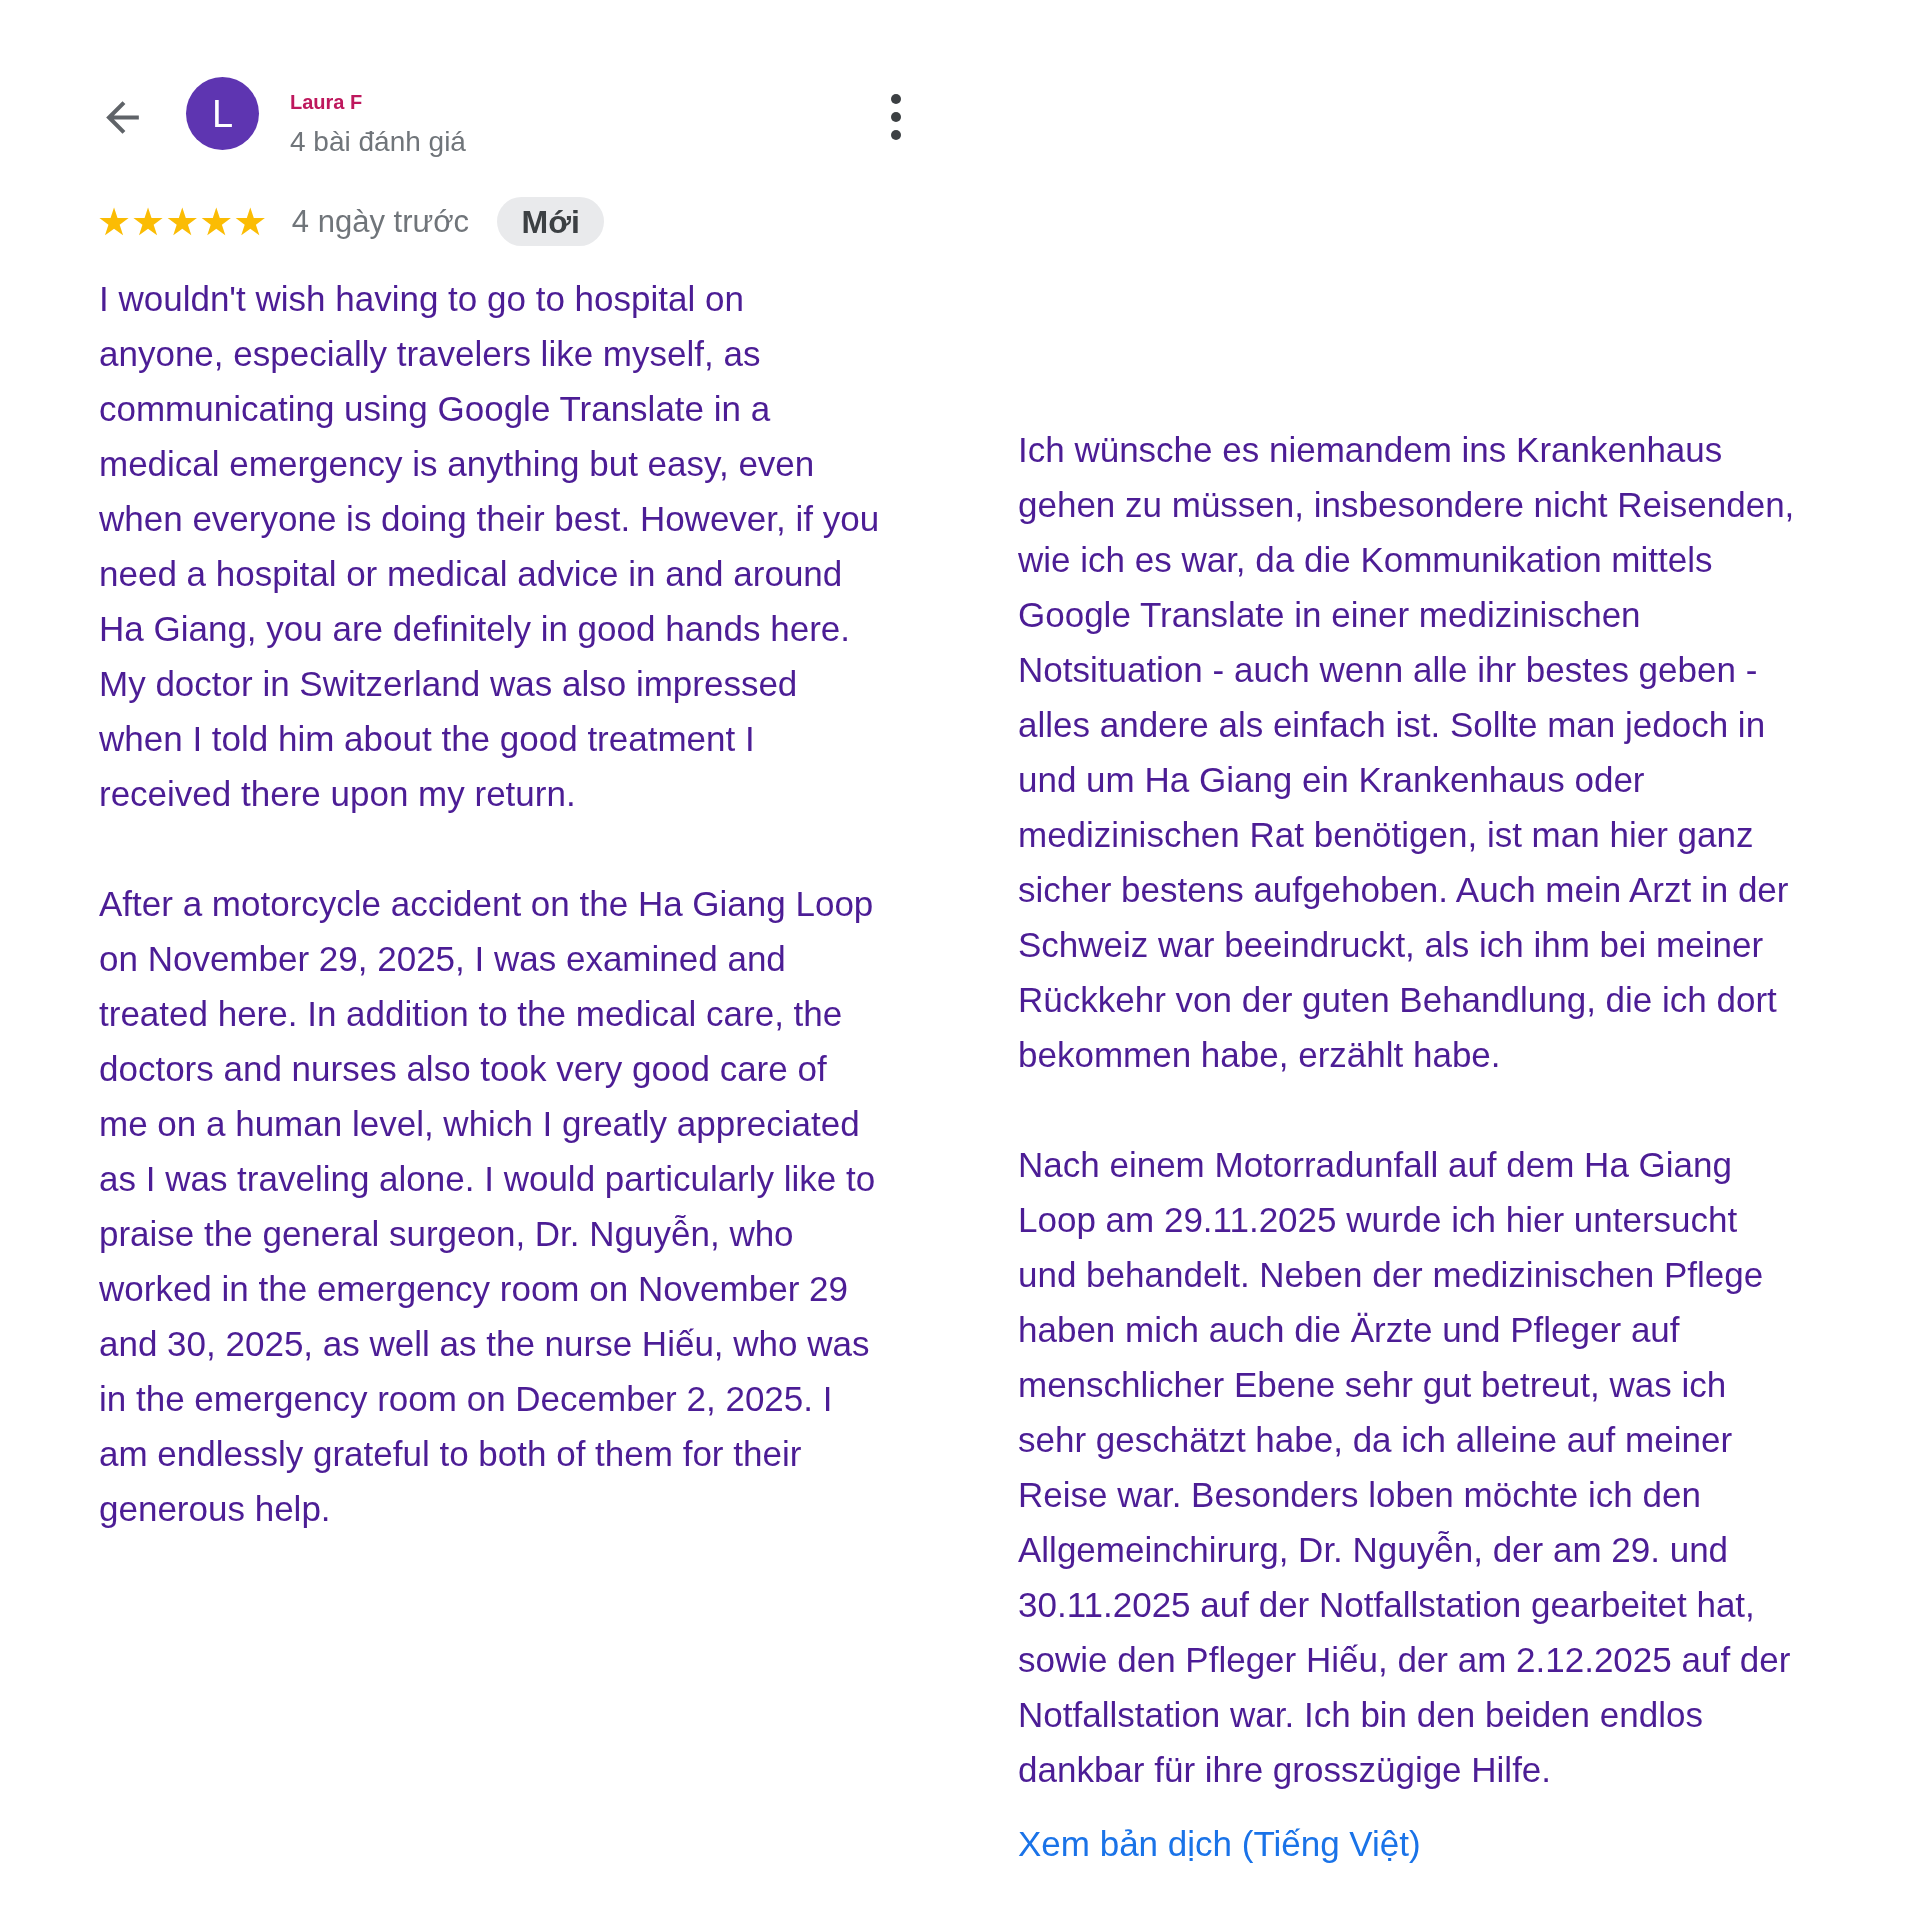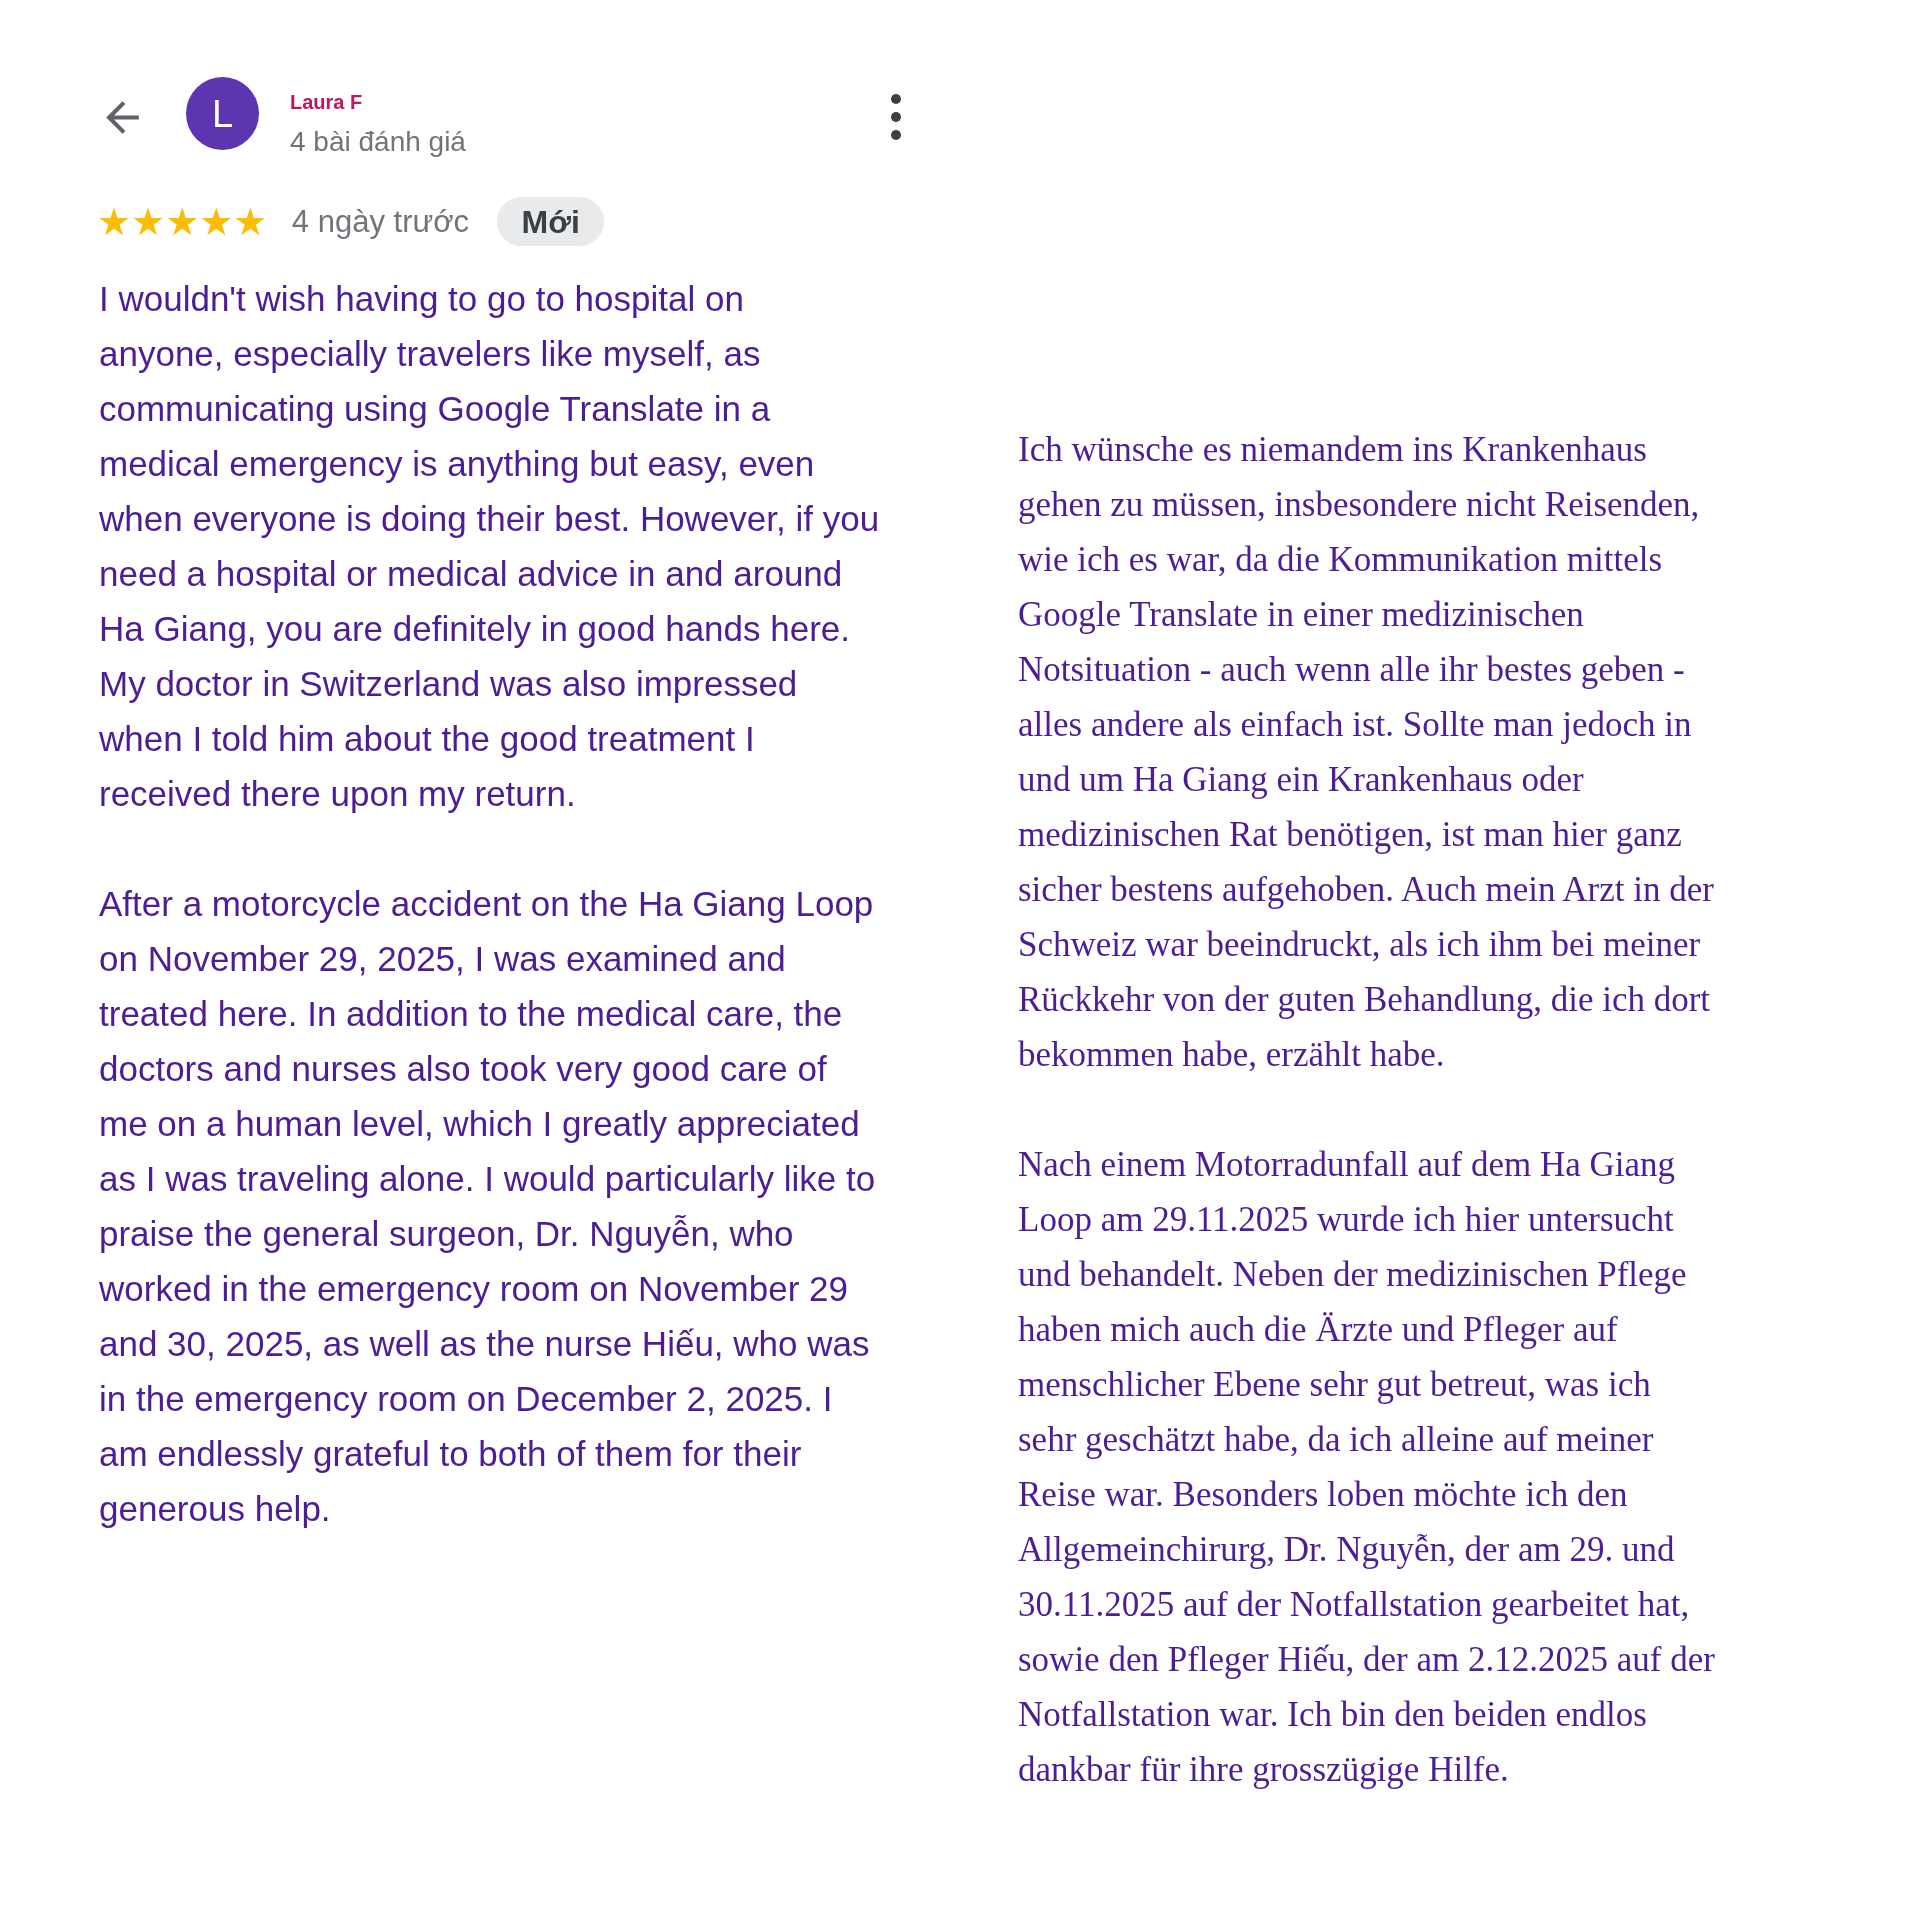--- a/index.html
+++ b/index.html
@@ -40,21 +40,21 @@
   .stars{font-size:38px;letter-spacing:0px;line-height:1;}
   .time{font-size:31px;color:#70757a;margin-left:24.5px;}
   .badge{
     margin-left:28px;display:inline-flex;align-items:center;justify-content:center;
     padding:8.5px 24.5px;border-radius:28px;font-size:32px;font-weight:700;line-height:1;
   }
 
   
   .col{position:absolute;width:859px;}
   .col-left{left:99px;top:271px;}
-  .col-right{left:1018px;top:422px;font-family:Liberation Serif, serif;}
+  .col-right{left:1018px;top:422px;}
   .col p{
     margin:0 0 55px 0;font-size:35px;line-height:55px;color:#4c1d95;
     white-space:pre-line;
   }
   .col p:last-of-type{margin-bottom:0;}
   .trans-link{
     display:inline-block;margin-top:24.5px;font-size:35px;line-height:43px;
     text-decoration:none;cursor:pointer;
   }
 </style>
@@ -135,16 +135,17 @@
 und behandelt. Neben der medizinischen Pflege
 haben mich auch die Ärzte und Pfleger auf
 menschlicher Ebene sehr gut betreut, was ich
 sehr geschätzt habe, da ich alleine auf meiner
 Reise war. Besonders loben möchte ich den
 Allgemeinchirurg, Dr. Nguyễn, der am 29. und
 30.11.2025 auf der Notfallstation gearbeitet hat,
 sowie den Pfleger Hiếu, der am 2.12.2025 auf der
 Notfallstation war. Ich bin den beiden endlos
 dankbar für ihre grosszügige Hilfe.</p>
+    <a class="trans-link" style="color: rgb(26, 115, 232);">Xem bản dịch (Tiếng Việt)</a>
   </div>
 
 </div>
 
 
 </body></html>

